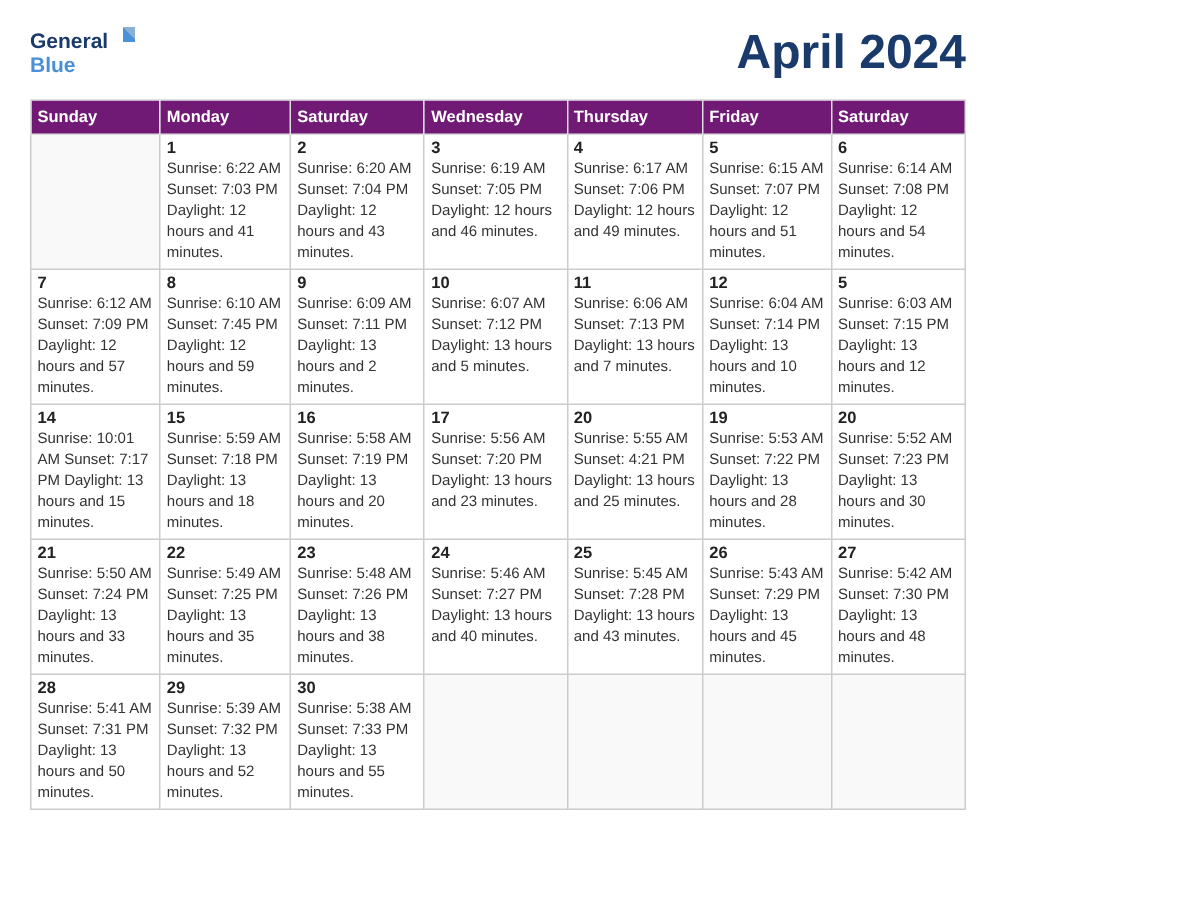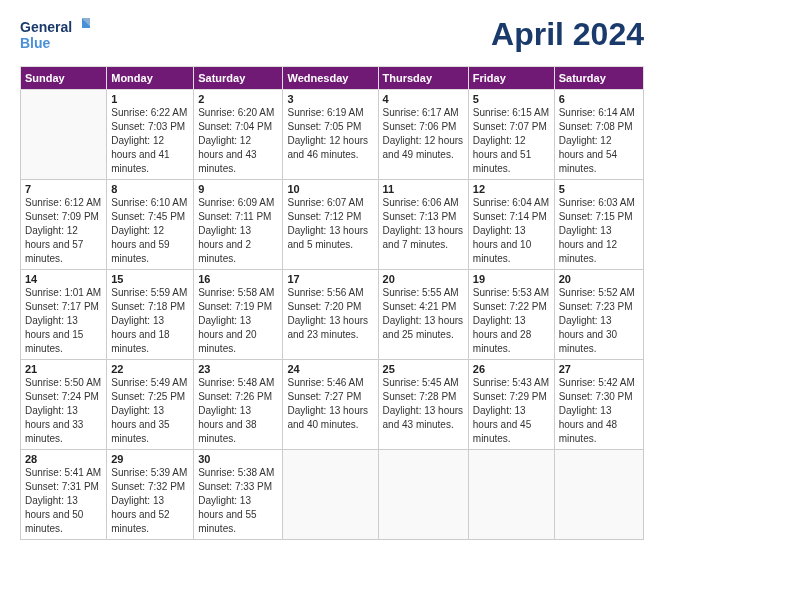--- a/index.html
+++ b/index.html
@@ -198,21 +198,21 @@
             <div class="day-number">5</div>
             <div class="day-info">Sunrise: 6:03 AM
 Sunset: 7:15 PM
 Daylight: 13 hours
 and 12 minutes.</div>
           </td>
         </tr>
         <tr>
           <td>
             <div class="day-number">14</div>
-            <div class="day-info">Sunrise: 1:01 AM
+            <div class="day-info">Sunrise: 10:01 AM
 Sunset: 7:17 PM
 Daylight: 13 hours
 and 15 minutes.</div>
           </td>
           <td>
             <div class="day-number">15</div>
             <div class="day-info">Sunrise: 5:59 AM
 Sunset: 7:18 PM
 Daylight: 13 hours
 and 18 minutes.</div>

